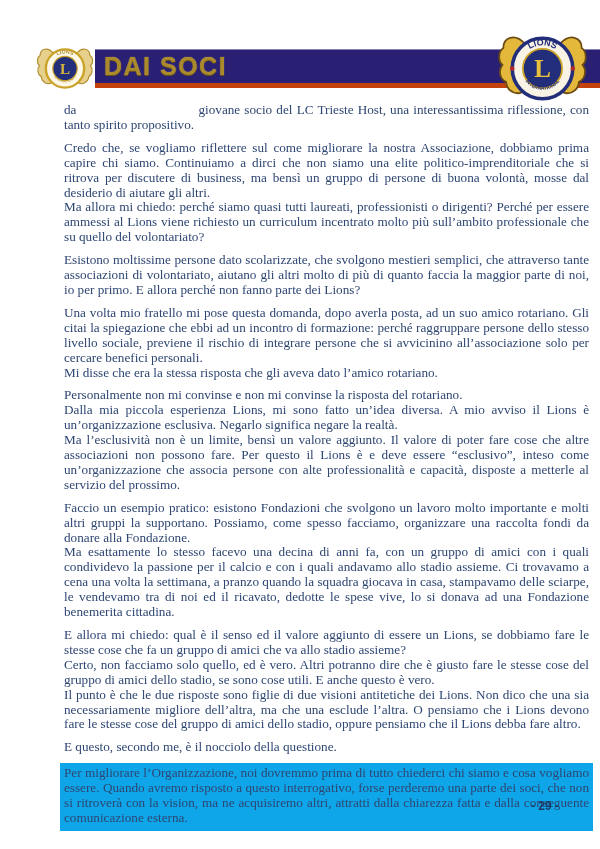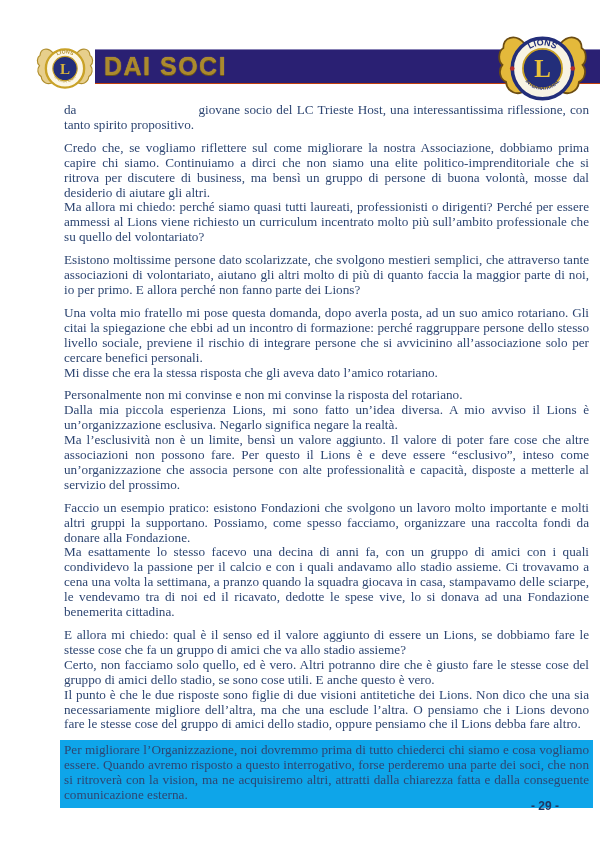--- a/index.html
+++ b/index.html
@@ -10,21 +10,21 @@
     overflow: hidden;
     font-family: "Liberation Serif", serif;
   }
   
   .header-bar {
     position: absolute;
     left: 95px; top: 49px;
     width: 505px; height: 33px;
     background: #2A2073;
     border-top: 1px solid #8781b5;
-    border-bottom: 1px solid #c2410c;
+    border-bottom: 5px solid #c2410c;
   }
   .header-title {
     position: absolute;
     left: 9px; top: 0;
     height: 33px; line-height: 33px;
     font-family: "Liberation Sans", sans-serif;
     font-weight: bold;
     font-size: 25px;
     letter-spacing: 1.5px;
     color: #AB8A2E;
@@ -111,18 +111,19 @@
   </svg>
 
   <div class="article">
       <p class="para"><span>da</span><span class="spacer" style="width: 122px;"></span><span>giovane socio del LC Trieste Host, una interessantissima riflessione, con tanto spirito propositivo.</span></p>
       <p class="para"><span>Credo che, se vogliamo riflettere sul come migliorare la nostra Associazione, dobbiamo prima capire chi siamo. Continuiamo a dirci che non siamo una elite politico-imprenditoriale che si ritrova per discutere di business, ma bensì un gruppo di persone di buona volontà, mosse dal desiderio di aiutare gli altri.</span><br><span>Ma allora mi chiedo: perché siamo quasi tutti laureati, professionisti o dirigenti? Perché per essere ammessi al Lions viene richiesto un curriculum incentrato molto più sull’ambito professionale che su quello del volontariato?</span></p>
       <p class="para"><span>Esistono moltissime persone dato scolarizzate, che svolgono mestieri semplici, che attraverso tante associazioni di volontariato, aiutano gli altri molto di più di quanto faccia la maggior parte di noi, io per primo. E allora perché non fanno parte dei Lions?</span></p>
       <p class="para"><span>Una volta mio fratello mi pose questa domanda, dopo averla posta, ad un suo amico rotariano. Gli citai la spiegazione che ebbi ad un incontro di formazione: </span><span class="it">perché raggruppare persone dello stesso livello sociale, previene il rischio di integrare persone che si avvicinino all’associazione solo per cercare benefici personali.</span><br><span>Mi disse che era la stessa risposta che gli aveva dato l’amico rotariano.</span></p>
       <p class="para"><span>Personalmente non mi convinse e non mi convinse la risposta del rotariano.</span><br><span>Dalla mia piccola esperienza Lions, mi sono fatto un’idea diversa. A mio avviso il Lions è un’organizzazione esclusiva. Negarlo significa negare la realtà.</span><br><span>Ma l’esclusività non è un limite, bensì un valore aggiunto. Il valore di poter fare cose che altre associazioni non possono fare. Per questo il Lions è e deve essere “esclusivo”, inteso come un’organizzazione che associa persone con alte professionalità e capacità, disposte a metterle al servizio del prossimo.</span></p>
       <p class="para"><span>Faccio un esempio pratico: esistono Fondazioni che svolgono un lavoro molto importante e molti altri gruppi la supportano. Possiamo, come spesso facciamo, organizzare una raccolta fondi da donare alla Fondazione.</span><br><span>Ma esattamente lo stesso facevo una decina di anni fa, con un gruppo di amici con i quali condividevo la passione per il calcio e con i quali andavamo allo stadio assieme. Ci trovavamo a cena una volta la settimana, a pranzo quando la squadra giocava in casa, stampavamo delle sciarpe, le vendevamo tra di noi ed il ricavato, dedotte le spese vive, lo si donava ad una Fondazione benemerita cittadina.</span></p>
       <p class="para"><span>E allora mi chiedo: qual è il senso ed il valore aggiunto di essere un Lions, se dobbiamo fare le stesse cose che fa un gruppo di amici che va allo stadio assieme?</span><br><span>Certo, non facciamo solo quello, ed è vero. Altri potranno dire che è giusto fare le stesse cose del gruppo di amici dello stadio, se sono cose utili. E anche questo è vero.</span><br><span>Il punto è che le due risposte sono figlie di due visioni antitetiche dei Lions. Non dico che una sia necessariamente migliore dell’altra, ma che una esclude l’altra. O pensiamo che i Lions devono fare le stesse cose del gruppo di amici dello stadio, oppure pensiamo che il Lions debba fare altro.</span></p>
+      <p class="para"><span>E questo, secondo me, è il nocciolo della questione.</span></p>
       <p class="para highlight"><span>Per migliorare l’Organizzazione, noi dovremmo prima di tutto </span><span class="it">chiederci chi siamo e cosa vogliamo essere</span><span>. Quando avremo risposto a questo interrogativo, forse perderemo una parte dei soci, che non si ritroverà con la vision, ma ne acquisiremo altri, attratti dalla chiarezza fatta e dalla conseguente comunicazione esterna.</span></p>
     </div>
 
   <div class="page-number">- 29 -</div>
 
 </div>
 
 </body></html>

